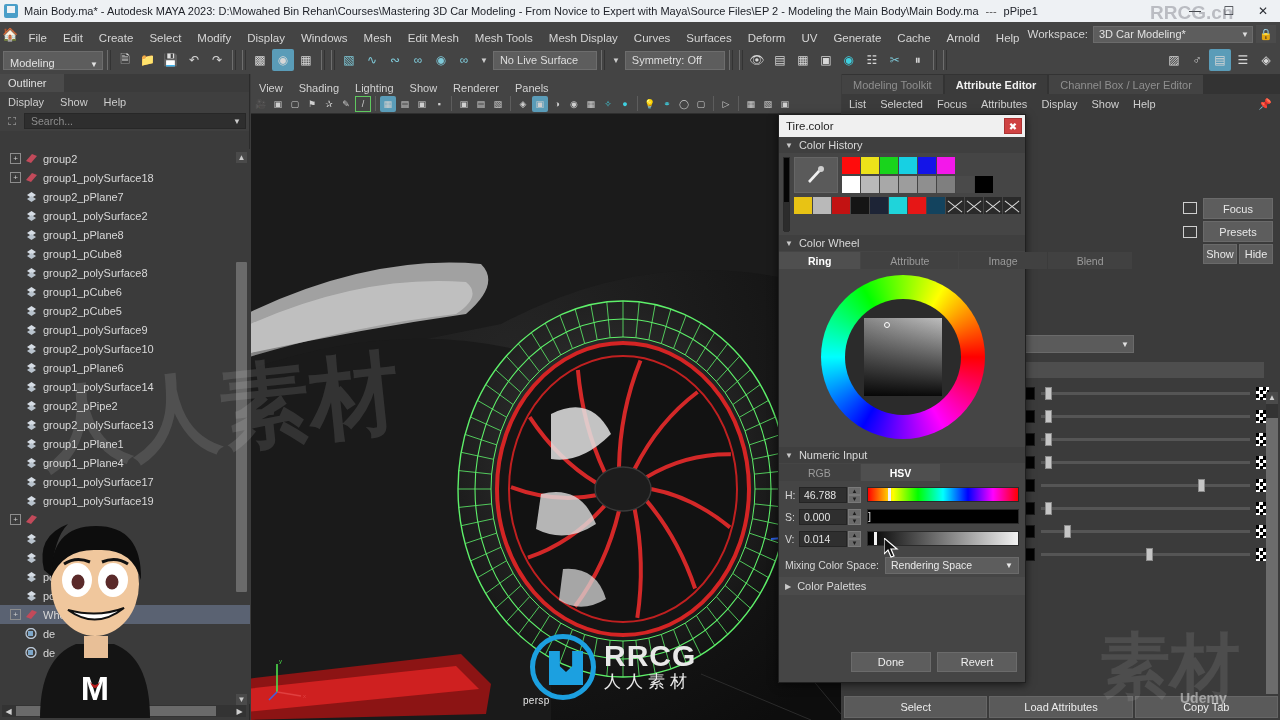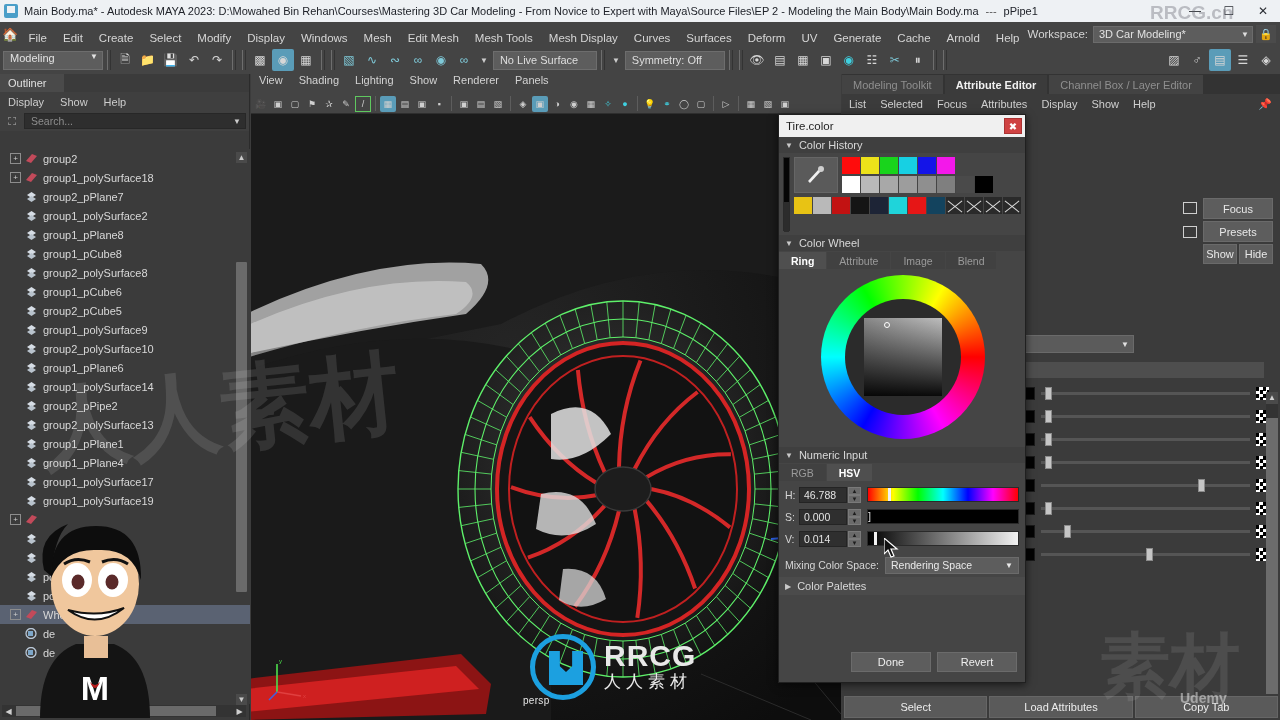--- a/index.html
+++ b/index.html
@@ -35,21 +35,21 @@
     position:relative; }
   .ws-combo .cv{ flex:1; overflow:hidden; white-space:nowrap; }
   .ws-combo .arrow{ width:14px; text-align:center; font-size:8px; color:#ddd; }
   .lock-ico{ width:20px; height:18px; margin-left:3px; background:#4b4b4b;
     display:flex; align-items:center; justify-content:center; font-size:11px; color:#66c8e0; }
 
   
   .toolbar{ position:absolute; left:0; top:46px; width:1280px; height:28px;
     background:#444444; display:flex; align-items:center; padding:0 3px; gap:1px; }
   .mode-combo{ width:100px; height:19px; background:#5d5d5d; border:1px solid #6d6d6d;
-    font-size:11px; display:flex; align-items:flex-start; padding-left:6px; color:#e2e2e2; }
+    font-size:11px; display:flex; align-items:flex-end; padding-left:6px; color:#e2e2e2; }
   .mode-combo .arrow{ margin-left:auto; margin-right:4px; font-size:8px; }
   .thandle{ width:5px; height:22px; position:relative; margin:0 2px; }
   .thandle:before{ content:""; position:absolute; left:1px; top:1px; width:2px; height:20px;
     border-left:1px solid #6e6e6e; border-right:1px solid #333; }
   .tbtn{ width:22px; height:22px; display:flex; align-items:center; justify-content:center;
     font-size:12px; color:#d7d7d7; border-radius:2px; }
   .tbtn.sel{ background:#5a9cb8; }
   .livesurf{ width:104px; height:19px; background:#5d5d5d; border:1px solid #6d6d6d;
     font-size:11px; color:#dedede; display:flex; align-items:center; padding-left:6px; }
   .symm{ width:100px; height:19px; background:#5d5d5d; border:1px solid #6d6d6d;
@@ -87,21 +87,21 @@
     font-size:8px; text-align:center; line-height:11px; background:#4a4a4a; }
   .ol-scrollh{ position:absolute; left:2px; bottom:3px; width:244px; height:12px;
     background:#333; display:flex; align-items:center; }
   .ol-scrollh .hthumb{ position:absolute; left:14px; width:200px; height:10px;
     background:#6a6a6a; }
   .ol-scrollh .ha{ width:13px; text-align:center; font-size:8px; color:#cfcfcf; }
 
   
   .viewport{ position:absolute; left:251px; top:74px; width:590px; height:646px;
     background:#111; overflow:hidden; }
-  .vp-menu{ height:20px; background:#444; display:flex; align-items:flex-start;
+  .vp-menu{ height:20px; background:#444; display:flex; align-items:flex-end;
     font-size:11px; color:#d3d3d3; }
   .vp-menu span{ padding:0 8px; }
   .vp-tools{ height:20px; background:#444; display:flex; align-items:center;
     gap:1px; padding:0 2px; border-bottom:1px solid #2e2e2e; }
   .vtb{ width:16px; height:16px; display:flex; align-items:center; justify-content:center;
     font-size:9px; color:#cfcfcf; }
   .vtb.on{ background:#5a9cb8; border-radius:2px; }
   .vtb.cyan{ color:#3fd0e0; }
   .vsep{ width:1px; height:15px; background:#5d5d5d; margin:0 3px; }
   .vp-canvas{ position:absolute; left:0; top:40px; width:590px; height:606px;
@@ -163,21 +163,21 @@
   .eyedrop{ width:44px; height:36px; background:#5a5a5a; border:1px solid #666;
     display:flex; align-items:center; justify-content:center; }
   .swatchgrid{ display:flex; flex-direction:column; gap:2px; }
   .swrow{ display:flex; gap:1px; }
   .sw{ width:18px; height:17px; }
   .sw.x{ background:#2a2a2a; position:relative; }
   .sw.x:before,.sw.x:after{ content:""; position:absolute; left:0; top:50%;
     width:100%; height:1px; background:#ddd; }
   .sw.x:before{ transform:rotate(38deg); } .sw.x:after{ transform:rotate(-38deg); }
   .cp-tabs{ height:18px; display:flex; background:#454545; align-items:flex-end; }
-  .cp-tab{ height:17px; padding:0 12px; font-size:10.5px; color:#9b9b9b;
+  .cp-tab{ height:17px; padding:0 29px; font-size:10.5px; color:#9b9b9b;
     background:#414141; display:flex; align-items:center; margin-right:1px; }
   .cp-tab.active{ background:#4f4f4f; color:#fff; font-weight:bold; }
   .wheel-area{ height:178px; background:#454545; position:relative; }
   .wheel{ position:absolute; left:42px; top:6px; width:164px; height:164px;
     border-radius:50%;
     background:conic-gradient(from 90deg, #ff0000, #ff00ff, #0000ff, #00ffff,
       #00ff00, #ffff00, #ff0000); }
   .wheel-in{ position:absolute; left:24px; top:24px; width:116px; height:116px;
     border-radius:50%; background:#2b2b2b; }
   .sqpick{ position:absolute; left:43px; top:43px; width:78px; height:78px;

